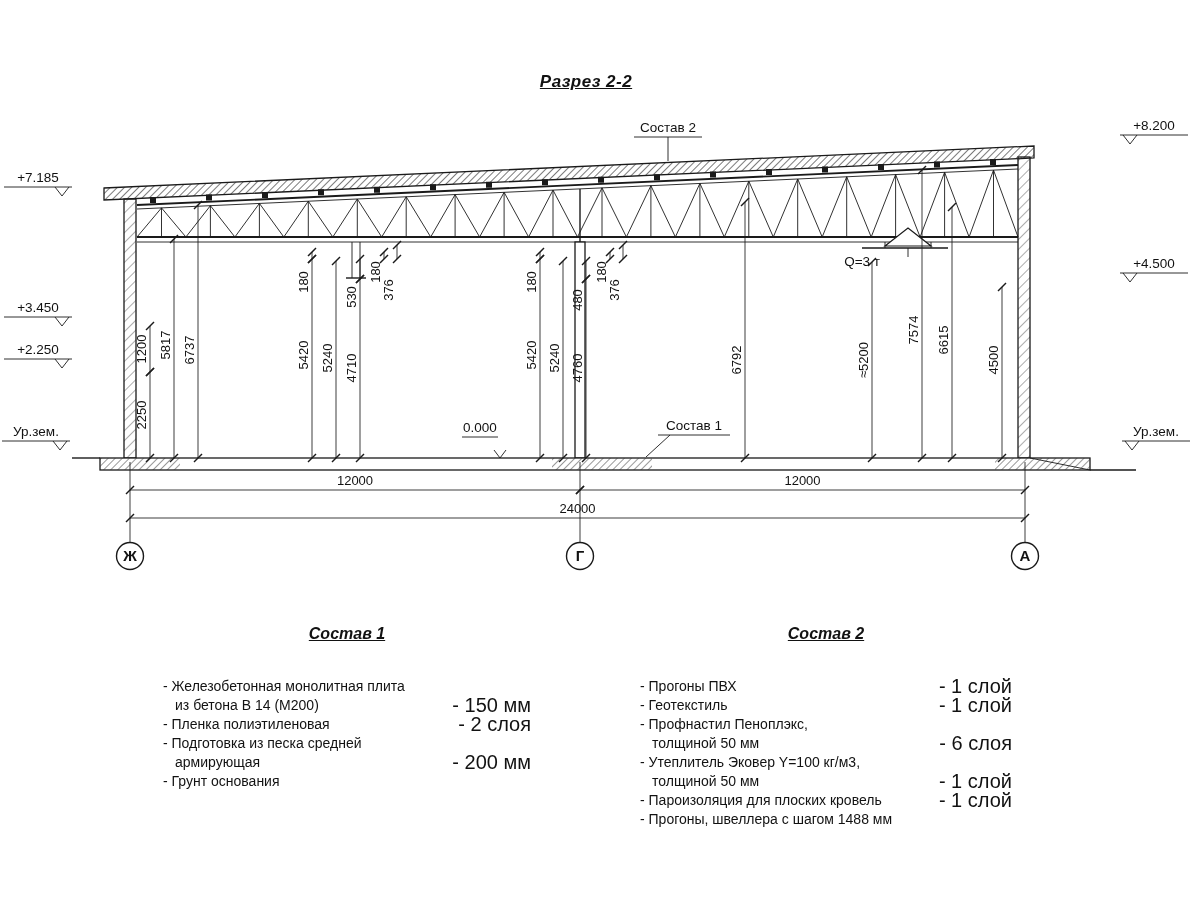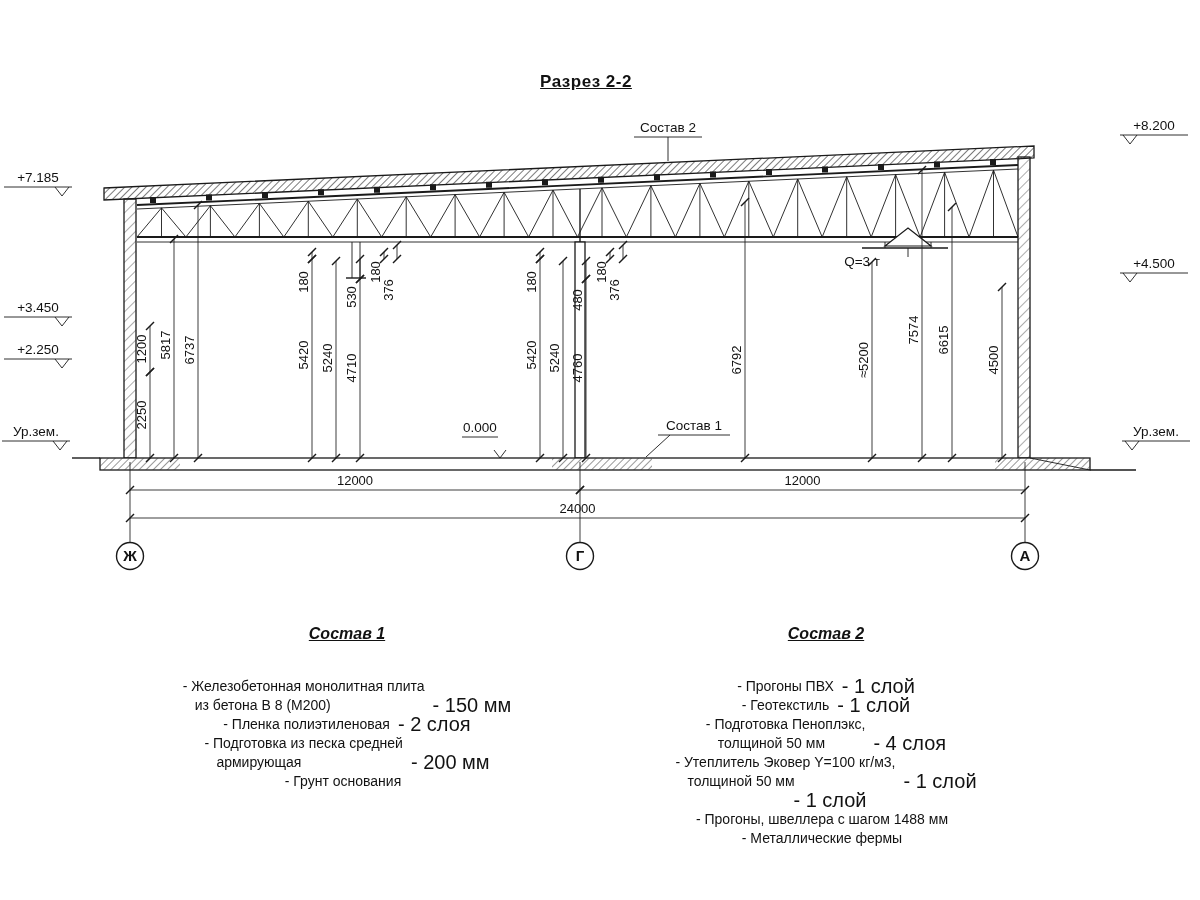--- a/index.html
+++ b/index.html
@@ -1,35 +1,35 @@
 <!DOCTYPE html>
 <html><head>
 <meta charset="utf-8">
 <style>
   *{margin:0;padding:0;box-sizing:border-box}
   html,body{width:1200px;height:900px;background:#fff;font-family:"Liberation Sans",sans-serif;color:#121212}
   .sheet{position:absolute;top:0;left:0;width:1200px;height:900px;overflow:hidden;background:#fff}
   .sheet-title{position:absolute;top:72px;left:0;width:1172px;text-align:center;
-    font-size:17px;font-weight:bold;text-decoration:underline;letter-spacing:.5px}
+    font-size:17px;font-weight:bold;font-style:italic;text-decoration:underline;letter-spacing:.5px}
   svg.drawing{position:absolute;top:0;left:0}
   svg text{font-family:"Liberation Sans",sans-serif;fill:#121212}
   .dimtext{font-size:13px}
   .lbl{font-size:13.5px}
   .axis-label{font-size:15px;font-weight:bold}
   .thin{stroke:#1a1a1a;stroke-width:0.9;fill:none}
   .med{stroke:#1a1a1a;stroke-width:1.4;fill:none}
   .thick{stroke:#1a1a1a;stroke-width:1.9;fill:none}
   .dimline{stroke:#1a1a1a;stroke-width:0.85}
   .tick{stroke:#1a1a1a;stroke-width:1.5}
   .legend{position:absolute;top:625px}
   #legend1{left:163px;width:368px}
   #legend2{left:640px;width:372px}
   .legend-title{text-align:center;font-size:16px;font-weight:bold;font-style:italic;
     text-decoration:underline;margin-bottom:34px}
-  .li-row{display:flex;justify-content:center;align-items:flex-end}
+  .li-row{display:flex;justify-content:space-between;align-items:flex-end}
   .li-line{font-size:14px;line-height:19px;white-space:nowrap}
   .li-line.cont{margin-left:12px}
   .li-value{font-size:20px;line-height:19px;white-space:nowrap;padding-left:8px}
 </style>
 </head>
 <body>
 
 <div class="sheet">
 
   <div class="sheet-title">Разрез 2-2</div>
@@ -311,21 +311,21 @@
       <text x="880" y="266" text-anchor="end" class="lbl">Q=3 т</text>
     </g>
   </svg>
 
   <div class="legend" id="legend1">
     <div class="legend-title">Состав 1</div>
     <div id="legend1-items">
         <div class="li-row">
           <div class="li-text">
             <div class="li-line">- Железобетонная  монолитная плита</div>
-            <div class="li-line cont">из бетона В 8 (М200)</div>
+            <div class="li-line cont">из бетона В 14 (М200)</div>
           </div>
           <div class="li-value">- 150 мм</div>
         </div>
         <div class="li-row">
           <div class="li-text">
             <div class="li-line">- Пленка полиэтиленовая</div>
           </div>
           <div class="li-value">- 2 слоя</div>
         </div>
         <div class="li-row">
@@ -354,43 +354,40 @@
           <div class="li-value">- 1 слой</div>
         </div>
         <div class="li-row">
           <div class="li-text">
             <div class="li-line">- Геотекстиль</div>
           </div>
           <div class="li-value">- 1 слой</div>
         </div>
         <div class="li-row">
           <div class="li-text">
-            <div class="li-line">- Подготовка Пеноплэкс,</div>
+            <div class="li-line">- Профнастил Пеноплэкс,</div>
             <div class="li-line cont">толщиной 50 мм</div>
           </div>
-          <div class="li-value">- 4 слоя</div>
+          <div class="li-value">- 6 слоя</div>
         </div>
         <div class="li-row">
           <div class="li-text">
             <div class="li-line">- Утеплитель Эковер Y=100 кг/м3,</div>
             <div class="li-line cont">толщиной 50 мм</div>
           </div>
           <div class="li-value">- 1 слой</div>
         </div>
         <div class="li-row">
+          <div class="li-text">
+            <div class="li-line">- Пароизоляция для плоских кровель</div>
+          </div>
           <div class="li-value">- 1 слой</div>
         </div>
         <div class="li-row">
           <div class="li-text">
             <div class="li-line">- Прогоны, швеллера с шагом 1488 мм</div>
-          </div>
-          <div class="li-value"></div>
-        </div>
-        <div class="li-row">
-          <div class="li-text">
-            <div class="li-line">- Металлические фермы</div>
           </div>
           <div class="li-value"></div>
         </div>
       </div>
   </div>
 
 </div>
 
 </body></html>

